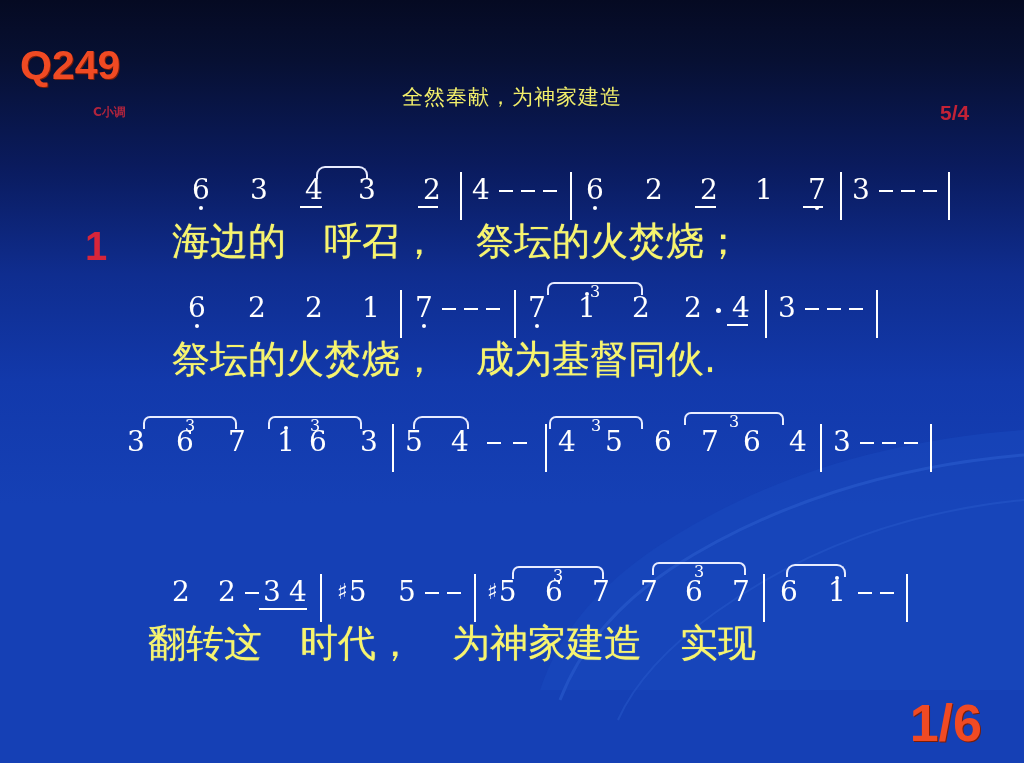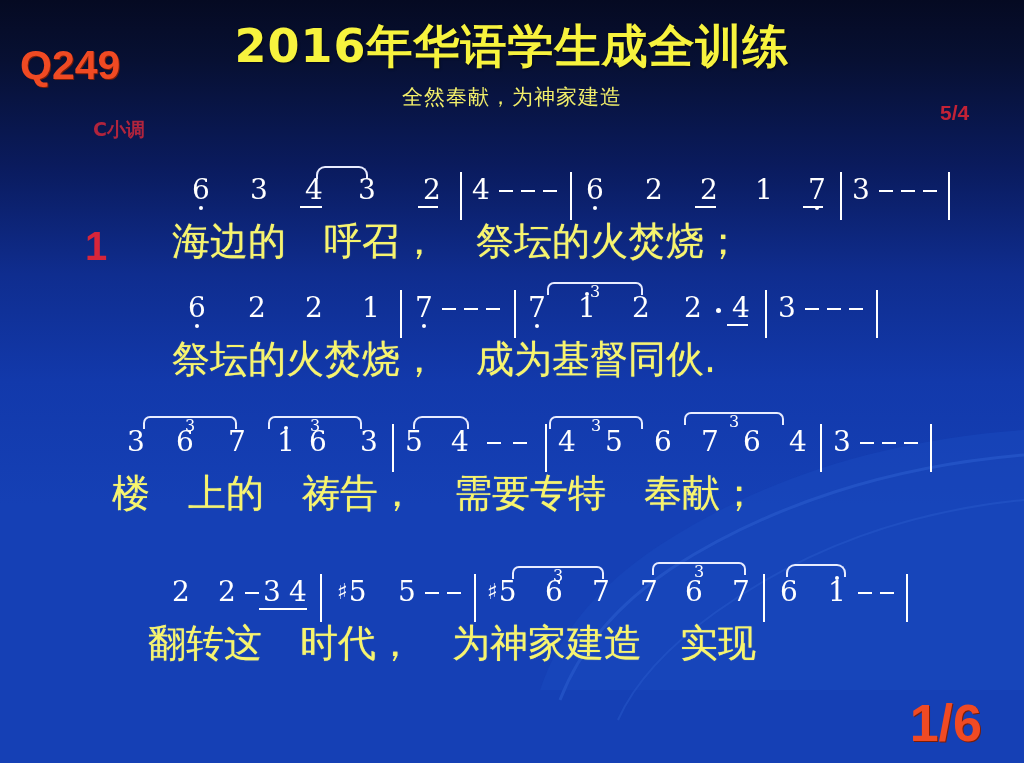--- a/index.html
+++ b/index.html
@@ -63,22 +63,22 @@
     text-align: center;
     font-size: 21px;
     color: #f2ef6a;
     font-family: "DejaVu Sans", "Liberation Sans", sans-serif;
     font-weight: 500;
     letter-spacing: 1px;
   }
   .key-sig {
     position: absolute;
     left: 93px;
-    top: 117px;
-    font-size: 19px;
+    top: 104px;
+    font-size: 12px;
     font-weight: bold;
     color: #b0243d;
     font-family: "DejaVu Sans", "Liberation Sans", sans-serif;
   }
   .time-sig {
     position: absolute;
     left: 940px;
     top: 101px;
     font-size: 21px;
     font-weight: bold;
@@ -239,21 +239,20 @@
 
 <div id="slide">
 
   <svg class="swoosh" viewBox="0 0 1024 763" preserveAspectRatio="none">
     <path d="M 1024 430 C 880 440 760 480 660 545 C 600 585 560 630 540 690 L 1024 690 Z" fill="#1a49bd" opacity="0.55"></path>
     <path d="M 1024 455 C 890 466 770 505 672 568 C 618 604 580 648 560 700" fill="none" stroke="#2a5ccd" stroke-width="3" opacity="0.6"></path>
     <path d="M 1024 500 C 900 512 800 552 716 612 C 666 648 634 684 618 720" fill="none" stroke="#2a5ccd" stroke-width="2" opacity="0.45"></path>
   </svg>
 
   <div class="song-code">Q249</div>
-  <div class="main-title">2016年华语学生成全训练</div>
   <div class="subtitle">全然奉献，为神家建造</div>
   <div class="key-sig">C小调</div>
   <div class="time-sig">5/4</div>
   <div class="verse-number">1</div>
   <div class="page-number">1/6</div>
 
   <div class="staff-block" style="left:0; top:170px;">
     <div class="note-row">
       <span class="note dot-low" style="left:192px;">6</span>
       <span class="note" style="left:250px;">3</span>
@@ -355,23 +354,20 @@
       </span>
       <span class="note" style="left:743px;">6</span>
       <span class="note" style="left:789px;">4</span>
       <span class="barline" style="left:820px; top:2px; height:48px;"></span>
       <span class="note" style="left:833px;">3</span>
       <span class="dash" style="left:860px; width:14px;"></span>
       <span class="dash" style="left:882px; width:14px;"></span>
       <span class="dash" style="left:904px; width:14px;"></span>
       <span class="barline" style="left:930px; top:2px; height:48px;"></span>
     </div>
-    <div class="lyric-row">
-      <span class="lyric" style="left:112px;">楼　上的　祷告，　需要专特　奉献；</span>
-    </div>
   </div>
 
   <div class="staff-block" style="left:0; top:572px;">
     <div class="note-row">
       <span class="note" style="left:172px;">2</span>
       <span class="note" style="left:218px;">2</span>
       <span class="dash" style="left:245px; width:14px;"></span>
       <span class="note" style="left:263px;">3</span>
       <span class="note" style="left:289px;">4</span>
       <span class="beam" style="left:259px; top:36px; width:48px;"></span>

